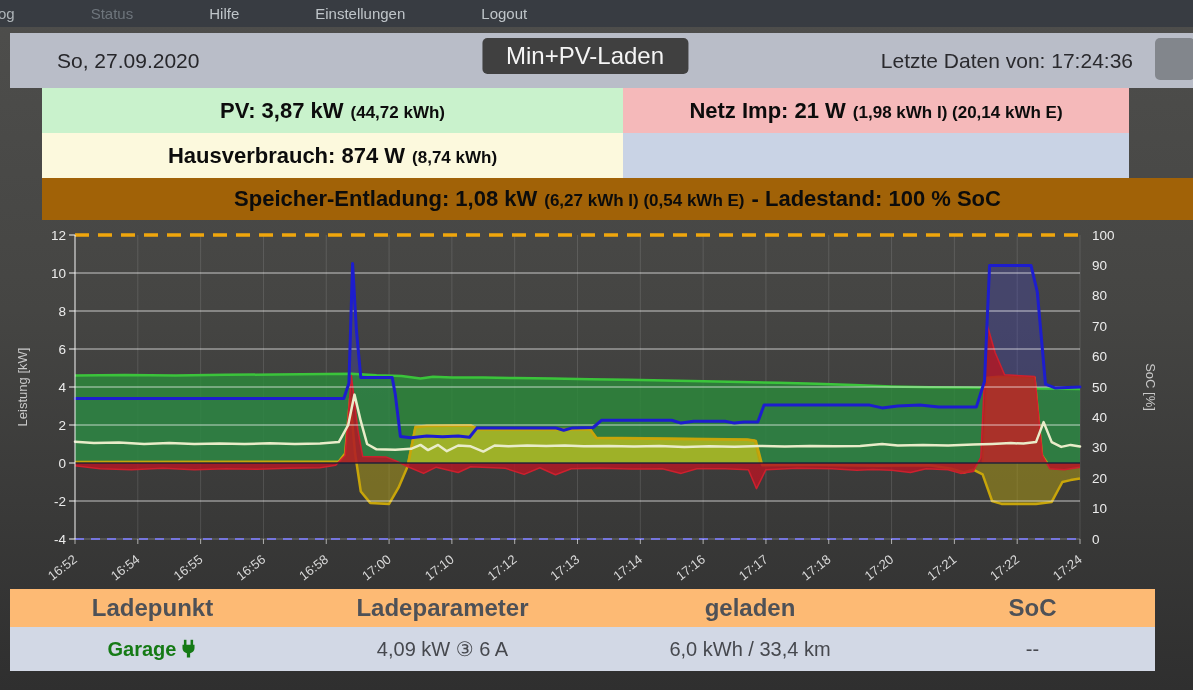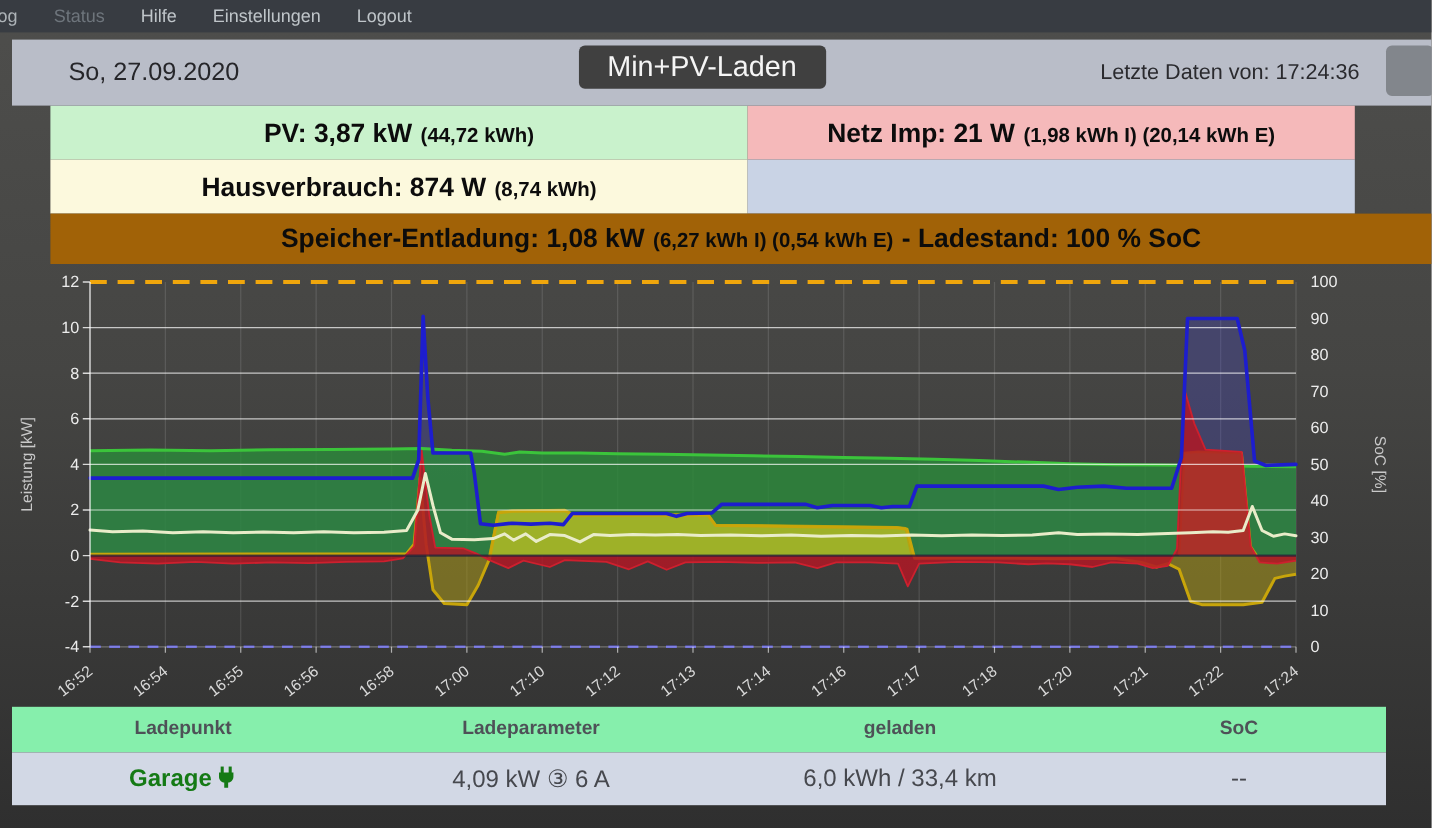--- a/index.html
+++ b/index.html
@@ -6,36 +6,36 @@
   body{
     width:1193px;height:690px;overflow:hidden;
     background:linear-gradient(180deg,#4e4e4c 0%,#454543 45%,#2f2f2f 100%);
     font-family:"Liberation Sans",sans-serif;
     -webkit-font-smoothing:antialiased;
   }
   .navbar{
     height:27px;background:#383c42;display:flex;align-items:center;
     gap:30px;padding-left:2px;font-size:15px;
   }
-  .nav-item{color:#bfc5c9;cursor:pointer;white-space:nowrap;}
+  .nav-item{color:#bfc5c9;cursor:pointer;white-space:nowrap;margin-left:46px;}
   .nav-item.first{color:#aeb4b8;margin-left:-4px;}
   .nav-item.dim{color:#6e757c;}
   .content{margin-left:10px;width:1183px;margin-top:6px;}
   .datebar{
     position:relative;height:55px;background:#b9bdc8;
     display:flex;align-items:center;
   }
   .date-text{font-size:21px;color:#26262a;margin-left:47px;}
   .mode-btn{
     position:absolute;left:50%;transform:translateX(-58%);
     top:5px;height:36px;padding:4px 24px;background:#404040;border:none;
     border-radius:5px;color:#f5f5f5;font-size:24px;font-family:inherit;
     display:flex;align-items:center;cursor:pointer;
   }
-  .last-data{position:absolute;right:60px;font-size:18px;color:#2a2a2e;}
+  .last-data{position:absolute;right:60px;font-size:21px;color:#2a2a2e;}
   .cutoff-btn{
     position:absolute;right:-2px;top:5px;width:40px;height:42px;
     background:#82868c;border:none;border-radius:5px;cursor:pointer;
   }
   .tile-row{display:flex;padding-left:32px;}
   .tile{
     display:flex;align-items:baseline;justify-content:center;gap:7px;
     height:45px;line-height:45px;white-space:nowrap;
   }
   .tile .t-main,.tile .t-suffix{font-size:22px;font-weight:bold;color:#0c0c0c;}
@@ -44,21 +44,21 @@
   .tile.half-r{width:506px;}
   .bg-green{background:#c9f2cc;}
   .bg-pink{background:#f5b9ba;}
   .bg-cream{background:#fcf9dd;}
   .bg-blue{background:#c9d3e5;}
   .tile.full{width:1192px;height:42px;line-height:42px;background:#a16207;text-align:center;}
   .chart-wrap{width:1183px;height:364px;}
   svg text{font-family:"Liberation Sans",sans-serif;}
   .table{width:1145px;margin-top:5px;border-collapse:collapse;table-layout:fixed;}
   .table th{
-    background:#86efac;color:#4e5157;font-size:16px;font-weight:bold;
+    background:#fdba74;color:#4e5157;font-size:24px;font-weight:bold;
     height:36px;text-align:center;margin-top:40px;
   }
   .table td{
     background:#d2d8e5;color:#46484e;font-size:20px;height:42px;text-align:center;
   }
   td.garage{color:#157a15;font-weight:bold;}
   .plug-icon{vertical-align:-3px;margin-left:4px;}
 </style>
 </head>
 <body>

